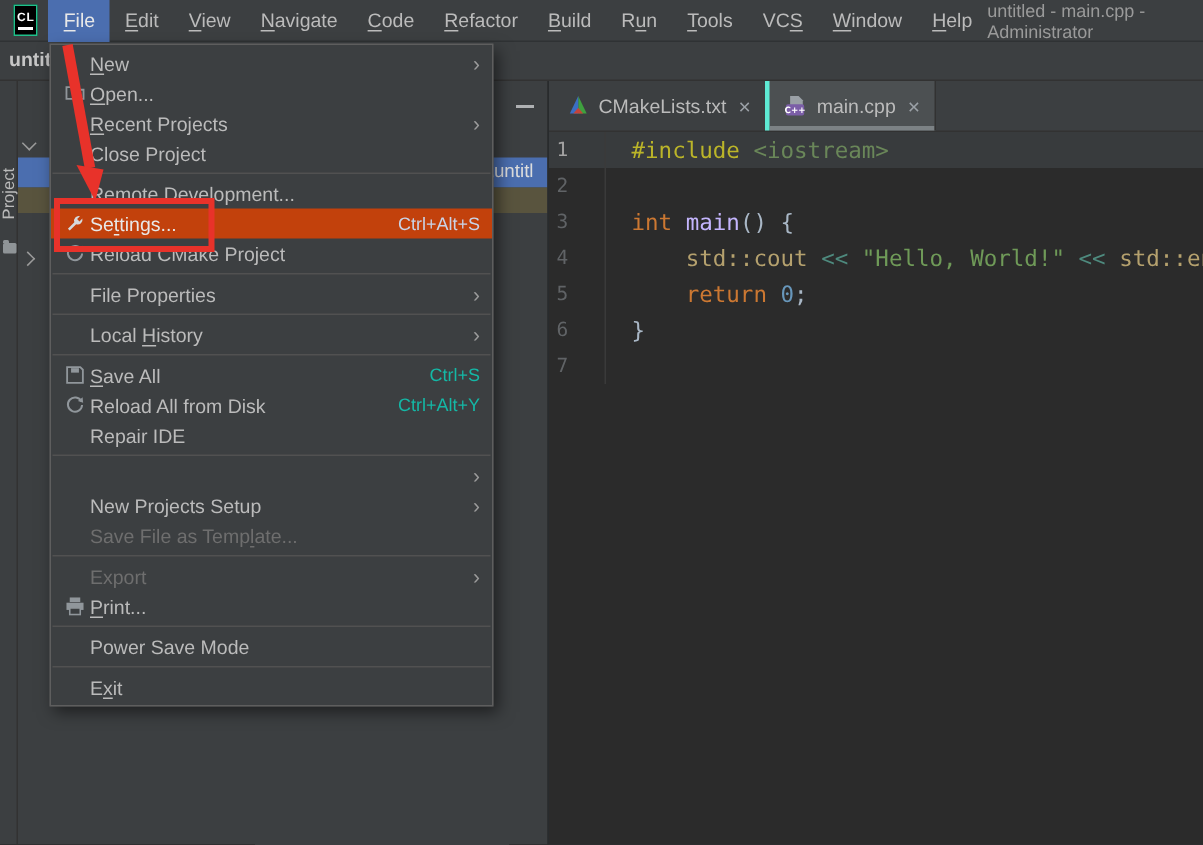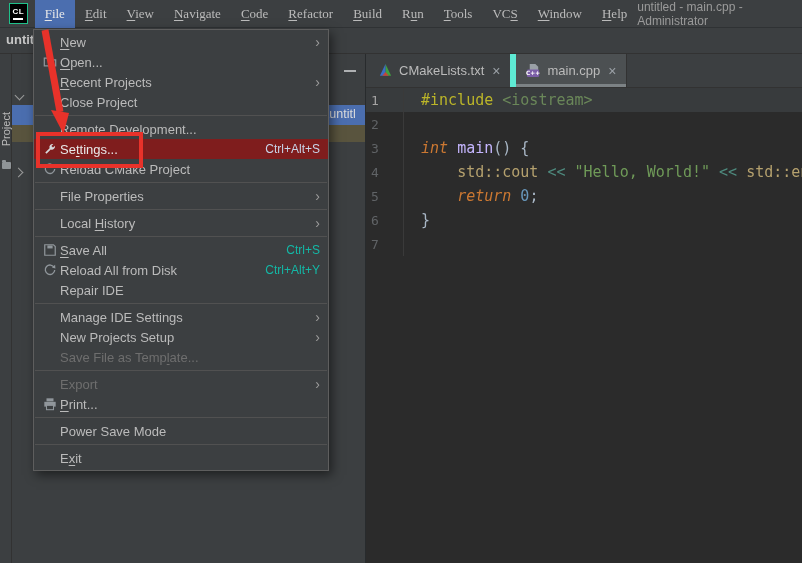--- a/index.html
+++ b/index.html
@@ -10,21 +10,21 @@
   
   .titlebar { position:absolute; left:0; top:0; width:802px; height:28px;
     background:#3c3f41; display:flex; align-items:center; border-bottom:1px solid #2f3234; }
   .logo { width:21px; height:21px; margin:0 7px 0 9px; background:#000;
     border:1px solid #20c08a; display:flex; flex-direction:column; align-items:center;
     justify-content:center; }
   .logo span { color:#fff; font-size:8px; font-weight:bold; line-height:8px; letter-spacing:0.5px; }
   .logo i { display:block; width:10px; height:2px; background:#fff; margin-top:2px; }
   .mbar { display:flex; height:28px; }
   .mbar-item { padding:0 10px; height:28px; display:flex; align-items:center;
-    color:#bbbbbb; font-size:13px; cursor:default;font-family:Liberation Serif, serif; }
+    color:#bbbbbb; font-size:13px; cursor:default; }
   .mbar-item.active { background:#4b6eaf; color:#e8e8e8; }
   .mn { text-decoration:underline; text-underline-offset:2px; }
   .win-title { margin-left:auto; margin-right:8px; color:#9a9a9a; font-size:12px; }
 
   
   .navbar { position:absolute; left:0; top:28px; width:802px; height:26px;
     background:#3c3f41; border-bottom:1px solid #323232; }
   .crumb { position:absolute; left:6px; top:4px; color:#c7c7c7; font-size:13px; font-weight:bold; }
 
   
@@ -57,56 +57,56 @@
     font-size:12.5px; white-space:pre; }
   .tree-row-alt { position:absolute; left:0; top:71px; width:353px; height:17px; background:#59543e; }
 
   
   .editorcol { position:absolute; left:365px; top:54px; width:504px; height:509px;
     background:#2b2b2b; border-left:1px solid #282b2d; }
   .tabbar { position:absolute; left:0; top:0; width:437px; height:34px; background:#3c3f41;
     border-bottom:1px solid #323232; display:flex; align-items:stretch; padding-left:2px; }
   .tab { display:flex; align-items:center; gap:6px; padding:0 10px; color:#bbbbbb;
     font-size:13px; cursor:default; }
-  .tab.active { background:#4c5052; border-left:6px solid #5eead4; border-right:1px solid #323232;
+  .tab.active { background:#4c5052; border-left:3px solid #5eead4; border-right:1px solid #323232;
     box-shadow:inset 0 -3px 0 #7c8285;justify-content:center; }
   .tab .close { color:#9ba1a7; font-size:14px; line-height:14px; margin-left:2px; }
   .tab svg, .tab .ficon { display:block; }
 
   .editor { position:absolute; left:0; top:34px; width:437px; height:475px; }
   .eline { position:relative; height:24px; display:flex; align-items:center; }
   .eline.current { background:#383b3d; }
   .gut { width:37px; flex:0 0 37px; padding-left:5px; color:#606366; font-size:13px;
     font-family:"DejaVu Sans Mono", monospace; }
   .eline.current .gut { color:#a4a3a3; }
   .gut-border { position:absolute; left:37px; top:0; width:1px; height:24px; background:#3a3a3a; }
   .code { padding-left:18px; font-family:"DejaVu Sans Mono", monospace; font-size:15px;
     white-space:pre; color:#a9b7c6; }
   .tk-macro { color:#bbb529; }
   .tk-incl  { color:#6a8759; }
-  .tk-kw    { color:#cc7832;font-style:italic; }
+  .tk-kw    { color:#cc7832; }
   .tk-fn    { color:#c4b5fd; }
   .tk-glob  { color:#b5a16e; }
   .tk-op    { color:#4e8a7e; }
   .tk-str   { color:#6f9a58; }
   .tk-num   { color:#6897bb; }
   .tk-plain { color:#a9b7c6; }
 
   
   .menu-popup { position:absolute; left:33px; top:29px; width:296px; background:#3c3f41;
     border:1px solid #5e5e5e; box-shadow:3px 4px 10px rgba(0,0,0,0.5); z-index:20;
     padding:2px 0; }
   .mi { height:20px; display:flex; align-items:center; color:#bbbbbb; font-size:13px;
     padding-right:8px; cursor:default; }
   .mi-ic { width:20px; flex:0 0 20px; margin-left:6px; display:flex; align-items:center;
     justify-content:center; }
   .mi-label { white-space:pre; }
   .mi-sc { margin-left:auto; color:#14b8a6; font-size:12px; }
   .mi-arrow { margin-left:auto; color:#9b9b9b; font-size:14px; line-height:14px; }
-  .mi.sel { background:#7f1d1d; color:#e8e8e8; }
+  .mi.sel { background:#c2410c; color:#e8e8e8; }
   .mi.sel .mi-sc { color:#c9d4e8; }
   .mi.disabled { color:#6e6e6e; }
   .msep { height:1px; background:#515151; margin:3px 1px; }
 
   
   .annot { position:absolute; left:0; top:0; z-index:50; pointer-events:none; }
 </style>
 </head>
 <body>
 
@@ -332,21 +332,20 @@
       <span class="mi-label"><span>Reload All from Disk</span></span>
       <span class="mi-sc">Ctrl+Alt+Y</span>
     </div>
     <div class="mi">
       <span class="mi-ic"></span>
       <span class="mi-label"><span>Repair IDE</span></span>
     </div>
     <div class="msep"></div>
     <div class="mi">
       <span class="mi-ic"></span>
-      <span class="mi-label"><span>Manage IDE Settings</span></span>
       <span class="mi-arrow">›</span>
     </div>
     <div class="mi">
       <span class="mi-ic"></span>
       <span class="mi-label"><span>New Projects Setup</span></span>
       <span class="mi-arrow">›</span>
     </div>
     <div class="mi disabled">
       <span class="mi-ic"></span>
       <span class="mi-label"><span>Save File as Temp</span><span class="mn">l</span><span>ate...</span></span>

